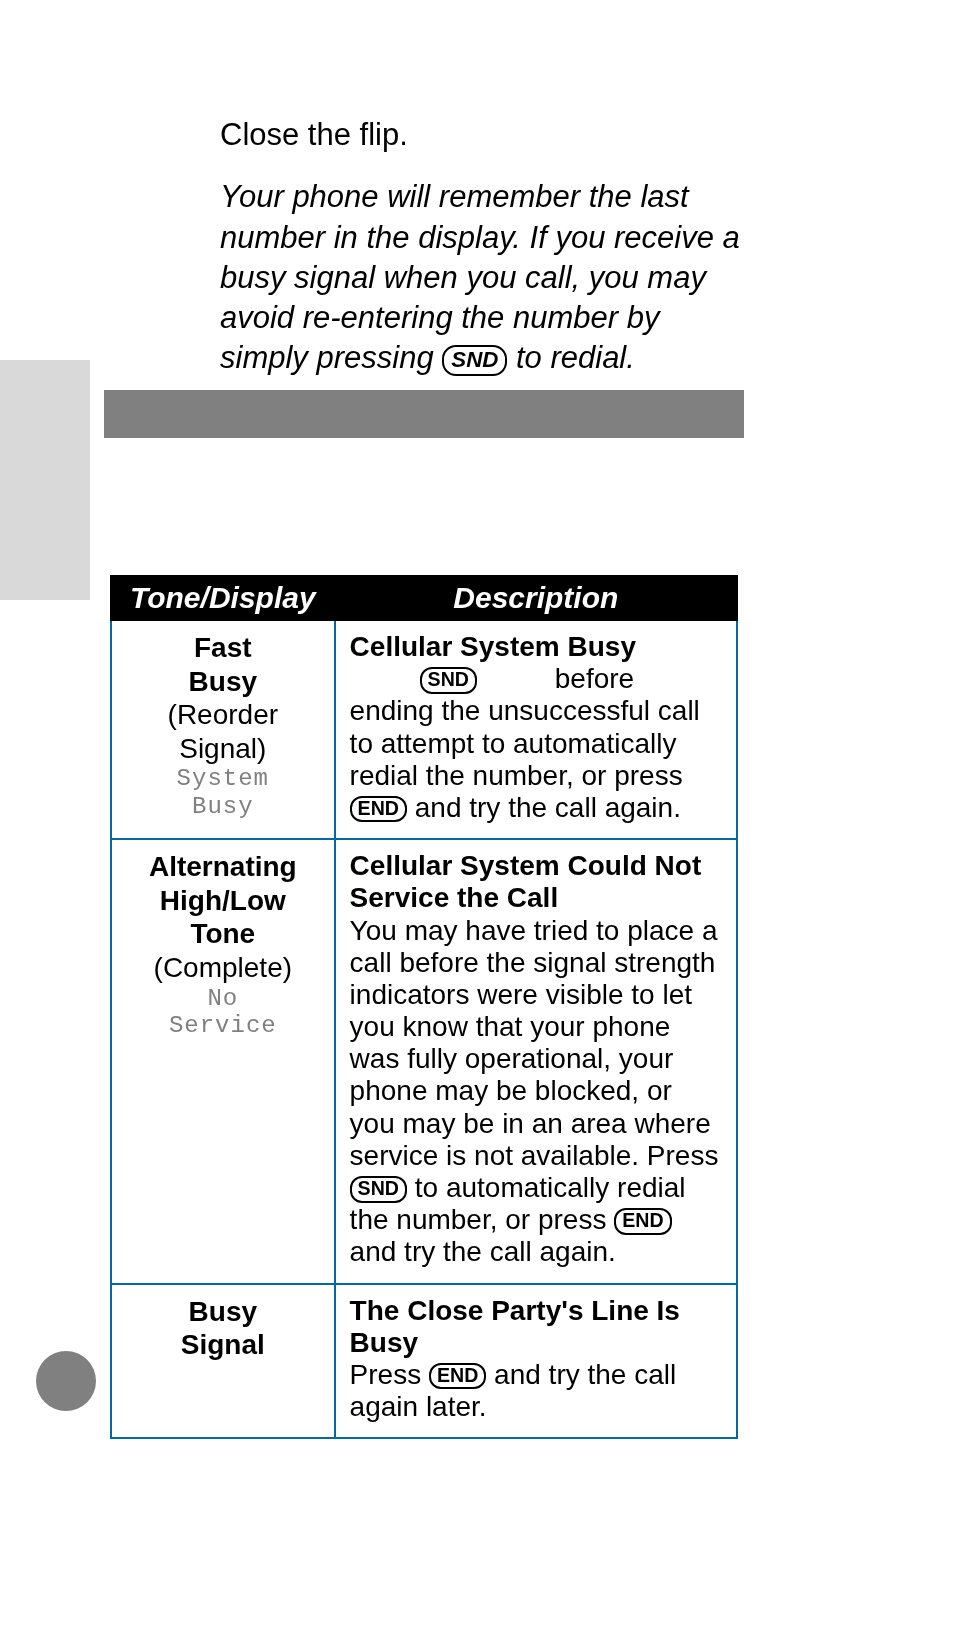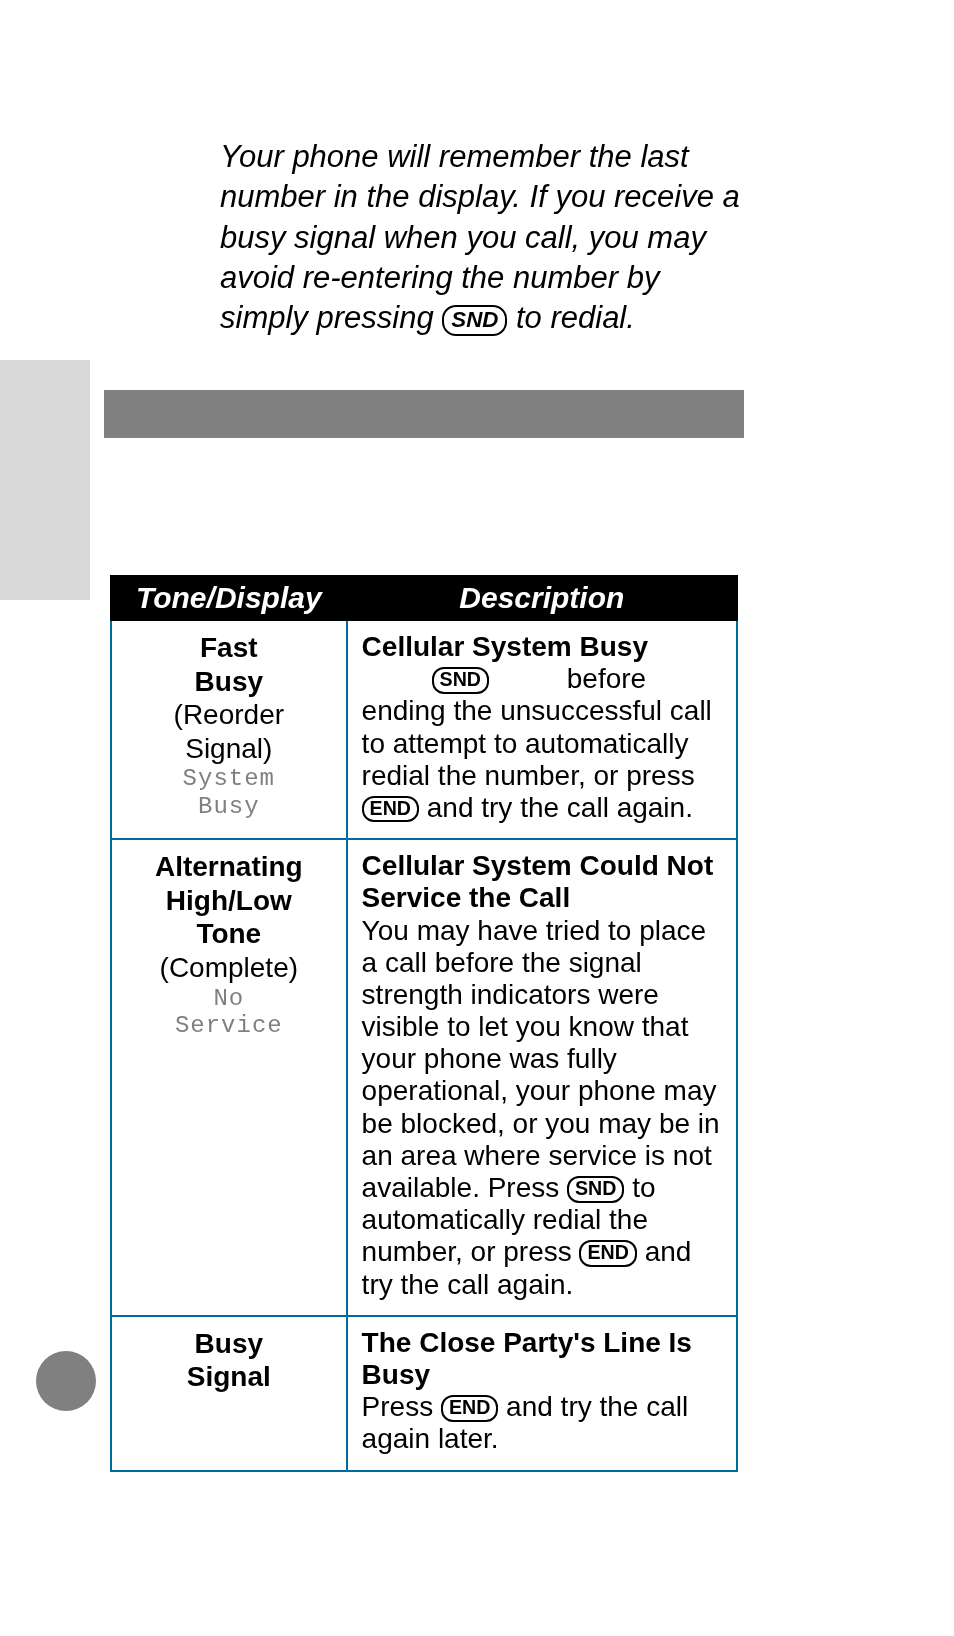--- a/index.html
+++ b/index.html
@@ -74,21 +74,21 @@
     border-collapse: collapse;
     border: 2px solid #000;
     font-size: 28px;
   }
   table.tones th {
     background: #000;
     color: #fff;
     font-style: italic;
     font-weight: bold;
     font-size: 30px;
-    padding: 4px 24px;
+    padding: 4px 18px;
     border: 2px solid #000;
     text-align: center;
   }
   table.tones td {
     border: 2px solid #0369a1;
     padding: 10px 14px 14px 14px;
     vertical-align: top;
   }
   table.tones td.col-tone {
     width: 205px;
@@ -116,20 +116,21 @@
     border-radius: 50%;
     background: #808080;
   }
 </style>
 </head>
 <body>
 
 <div class="side-tab"></div>
 
 <div class="intro">
+  <div>Close the flip.</div>
   <div class="note">
     <span>Your phone will remember the last number in the display. If you receive a busy signal when you call, you may avoid re-entering the number by simply pressing </span><span class="keycap">SND</span><span> to redial.</span>
   </div>
 </div>
 
 <div class="gray-bar"></div>
 
 <table class="tones">
   <thead>
     <tr>

